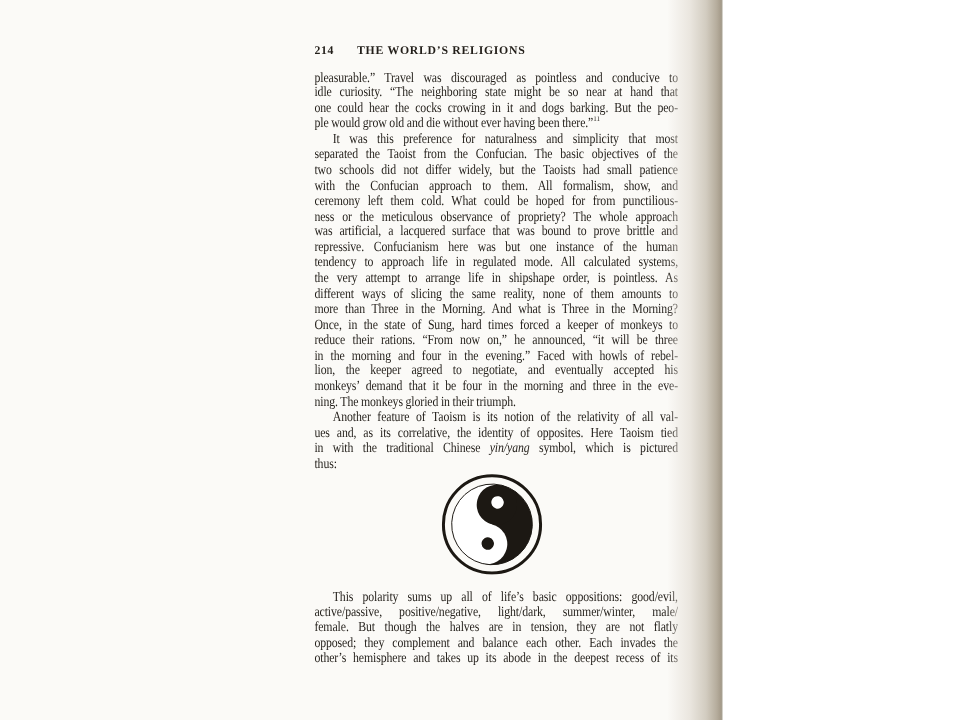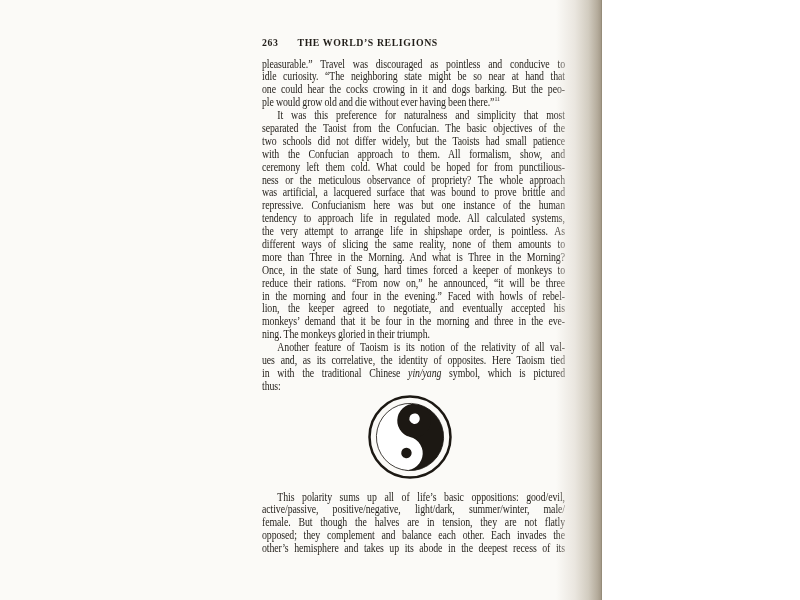--- a/index.html
+++ b/index.html
@@ -21,21 +21,21 @@
   .line i{font-style:italic;}
   .figure{position:absolute;left:368px;top:395px;width:84px;height:84px;}
   .figure svg{display:block;width:84px;height:84px;}
 </style>
 </head>
 <body>
 
 <div class="page">
 
   <div class="header">
-    <span>263</span>
+    <span>214</span>
     <span>THE WORLD’S RELIGIONS</span>
   </div>
 
   <div class="textcol before">
       <div class="line">pleasurable.” Travel was discouraged as pointless and conducive to</div>
       <div class="line">idle curiosity. “The neighboring state might be so near at hand that</div>
       <div class="line">one could hear the cocks crowing in it and dogs barking. But the peo-</div>
       <div class="line end">ple would grow old and die without ever having been there.”<sup>11</sup></div>
       <div class="line indent">It was this preference for naturalness and simplicity that most</div>
       <div class="line">separated the Taoist from the Confucian. The basic objectives of the</div>

